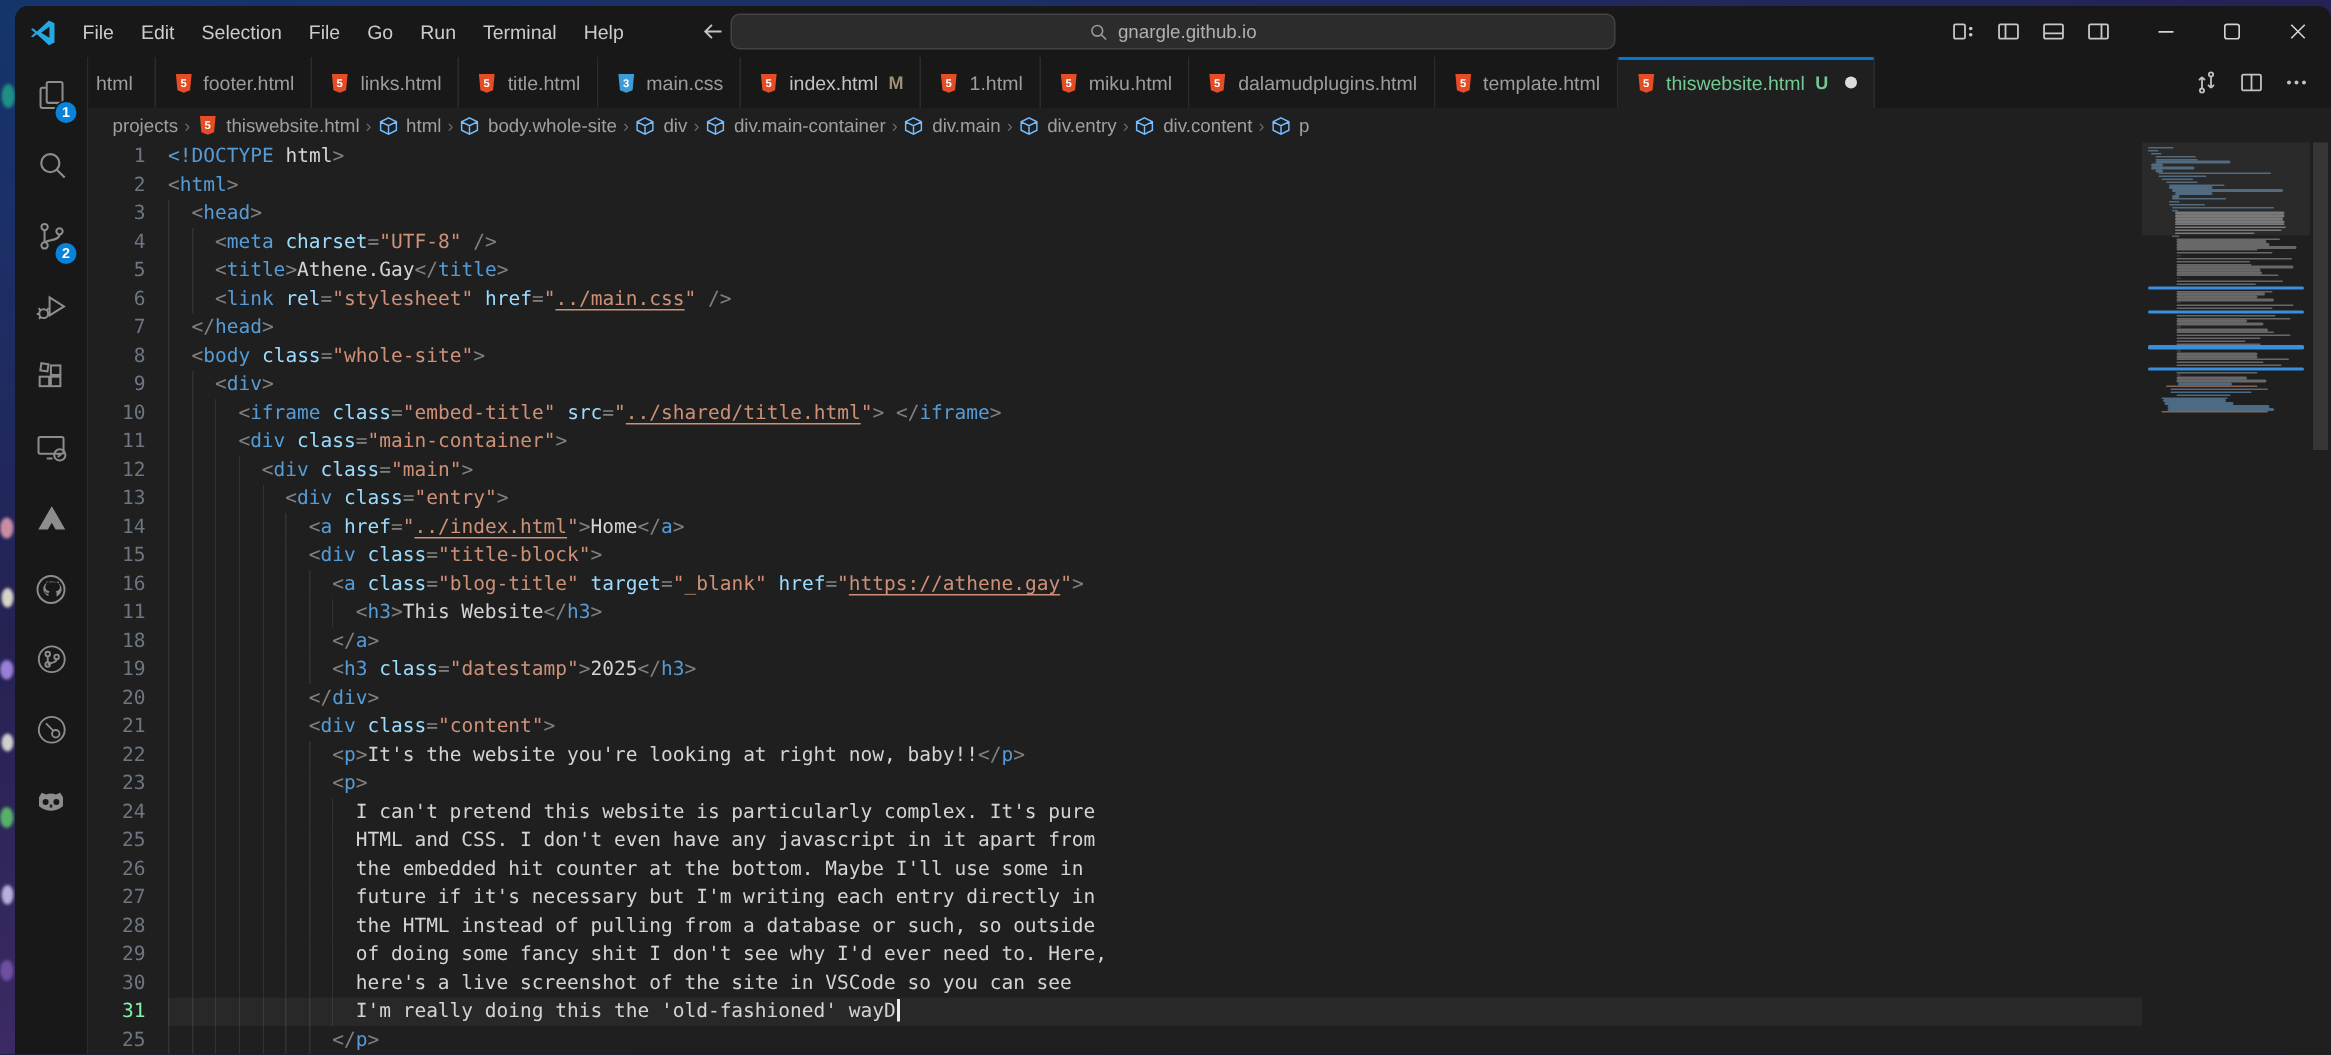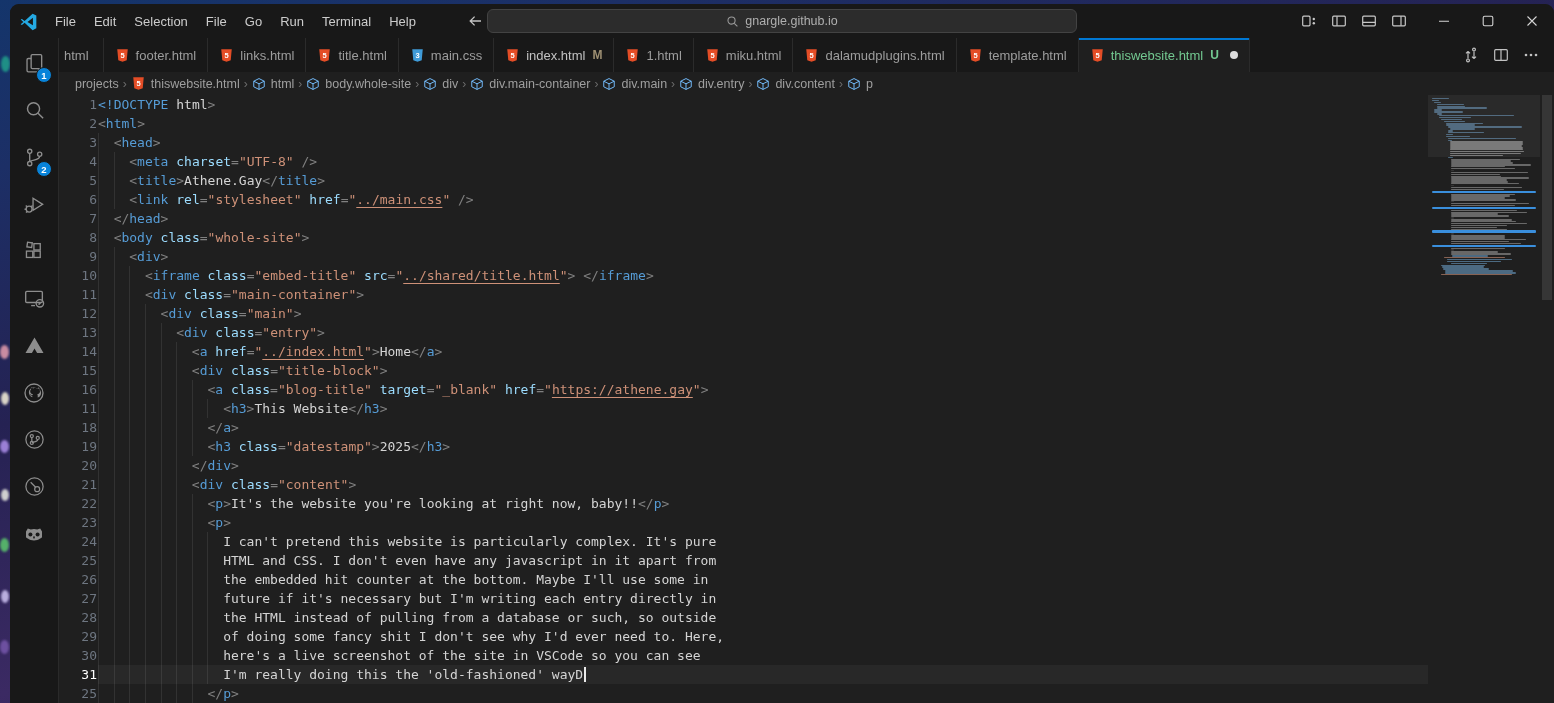--- a/index.html
+++ b/index.html
@@ -48,22 +48,22 @@
   .ed-actions .ic{width:26px;height:26px;display:flex;align-items:center;justify-content:center;border-radius:5px;}
   
   .breadcrumbs{height:23px;display:flex;align-items:center;font-size:12.5px;color:#9f9f9f;padding-left:16px;flex:none;}
   .bc-item{display:flex;align-items:center;gap:5px;cursor:pointer;}
   .bc-sep{color:#6b6b6b;margin:0 4px;font-size:12px;}
   
   .editor{flex:1;display:flex;min-height:0;position:relative;}
   .code{flex:1;overflow:hidden;font-family:"DejaVu Sans Mono",monospace;font-size:13px;}
   .line{display:flex;height:19px;line-height:19px;}
   .ln{width:38px;text-align:right;color:#6e7681;flex:none;}
-  .lc{flex:1;margin-left:1px;white-space:pre;}
-  .line.cur .ln{color:#ffffff;}
+  .lc{flex:1;margin-left:15px;white-space:pre;}
+  .line.cur .ln{color:#86efac;}
   .line.cur .lc{background:rgba(255,255,255,.045);}
   .ig{display:inline-block;width:2ch;height:19px;vertical-align:top;box-shadow:inset 1px 0 0 rgba(255,255,255,.085);}
   .sP{color:#808080;} .sT{color:#569cd6;} .sA{color:#9cdcfe;} .sS{color:#ce9178;} .sX{color:#d4d4d4;}
   .sL{color:#ce9178;text-decoration:underline;text-underline-offset:3px;}
   .caret{display:inline-block;width:1.5px;height:15px;background:#eaeaea;vertical-align:middle;transform:translateY(-1px);margin-left:1px;}
   
   .minimap{width:112px;flex:none;position:relative;padding:3px 0 0 4px;box-sizing:border-box;}
   .mm-row{height:1.4px;margin-bottom:0.5px;border-radius:1px;}
   .mm-slider{position:absolute;left:0;right:0;top:0;height:62px;background:rgba(255,255,255,.05);}
   .vscroll{width:14px;flex:none;position:relative;}

